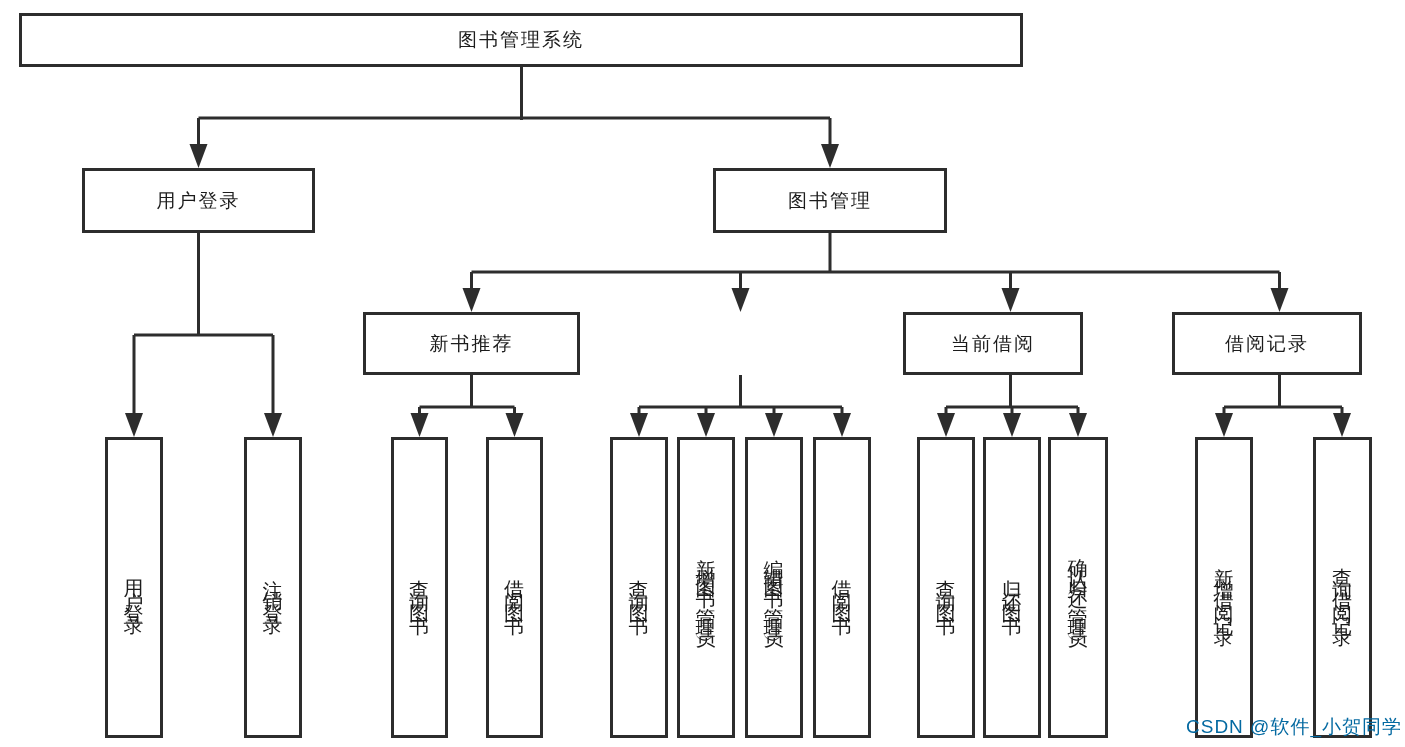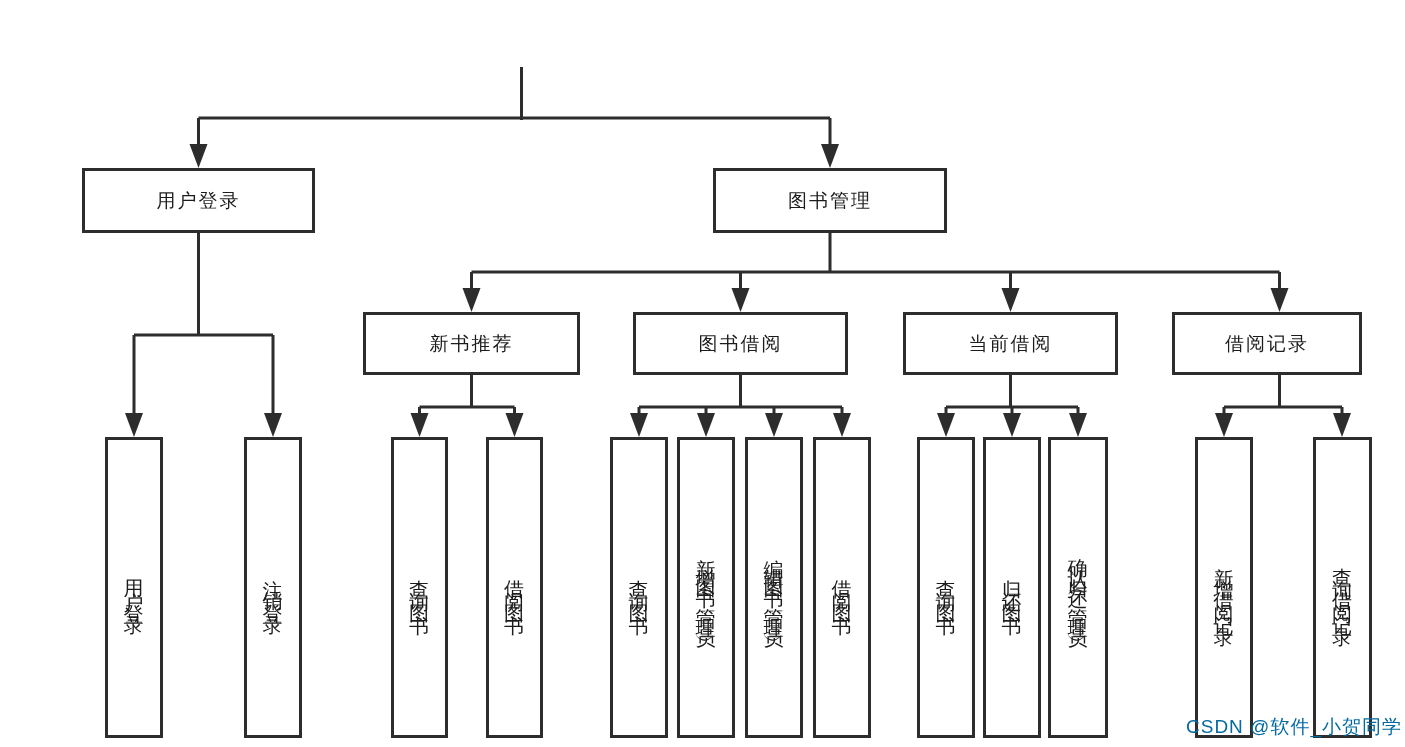--- a/index.html
+++ b/index.html
@@ -69,35 +69,35 @@
              M1001.5 288H1019.5L1010.5 312Z M1270.5 288H1288.5L1279.5 312Z
              M125 413H143L134 437Z M264 413H282L273 437Z
              M410.5 413H428.5L419.5 437Z M505.5 413H523.5L514.5 437Z
              M630 413H648L639 437Z M697 413H715L706 437Z
              M765 413H783L774 437Z M833 413H851L842 437Z
              M937 413H955L946 437Z M1003 413H1021L1012 437Z
              M1069 413H1087L1078 437Z M1215 413H1233L1224 437Z
              M1333 413H1351L1342 437Z"></path>
   </svg>
 
+  <div class="node h-node" style="left:19px;top:13px;width:1004px;height:54px">
+    <span>图书管理系统</span>
+  </div>
 
   <div class="node h-node" style="left:82px;top:168px;width:233px;height:65px">
     <span>用户登录</span>
   </div>
   <div class="node h-node" style="left:363px;top:312px;width:217px;height:63px">
     <span>新书推荐</span>
   </div>
 
   <div class="node h-node" style="left:713px;top:168px;width:234px;height:65px">
     <span>图书管理</span>
   </div>
-  <div class="node h-node" style="left:633px;top:312px;width:215px;height:63px">
-    <span>图书借阅</span>
-  </div>
-  <div class="node h-node" style="left:903px;top:312px;width:215px;height:63px">
+  <div class="node h-node" style="left:903px;top:312px;width:180px;height:63px">
     <span>当前借阅</span>
   </div>
   <div class="node h-node" style="left:1172px;top:312px;width:190px;height:63px">
     <span>借阅记录</span>
   </div>
 
   <div class="node v-node" style="left:105px;top:437px;width:58px;height:301px">
     <span>用户登录</span>
   </div>
   <div class="node v-node" style="left:244px;top:437px;width:58px;height:301px">

